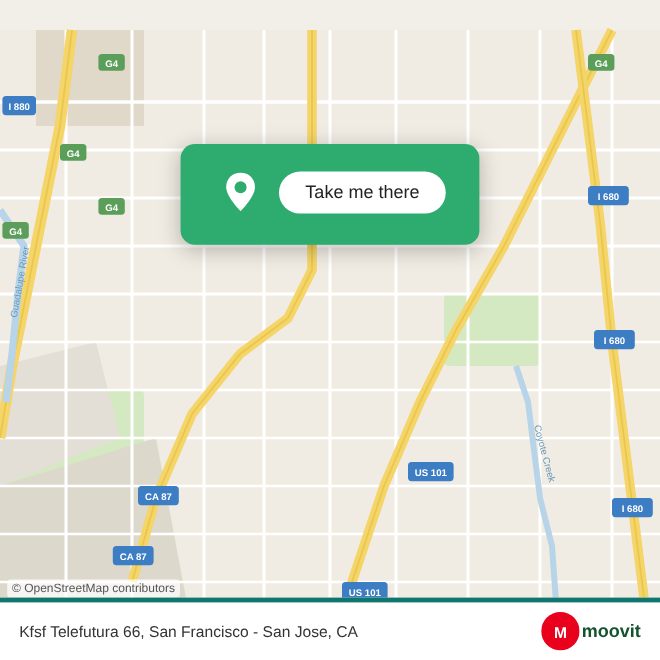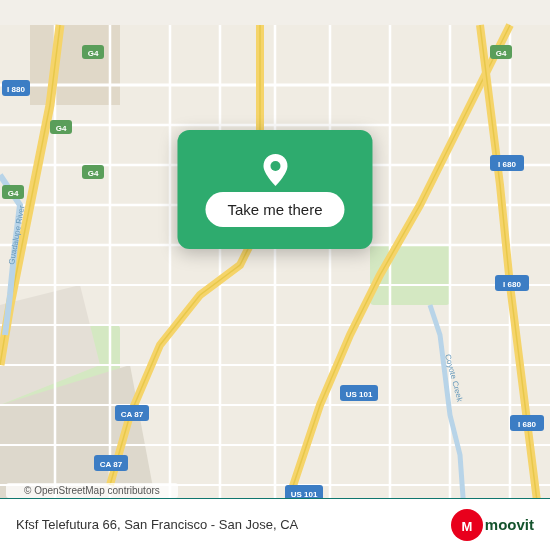--- a/index.html
+++ b/index.html
@@ -38,21 +38,21 @@
     .bottom-bar {
       position: absolute;
       bottom: 0;
       left: 0;
       right: 0;
       background: white;
       padding: 10px 16px;
       display: flex;
       align-items: center;
       justify-content: space-between;
-      border-top: 1px solid #0f766e;
+      border-top: 4px solid #0f766e;
       height: 52px;
     }
 
     .bottom-text {
       font-size: 13px;
       color: #333;
     }
 
     .moovit-logo {
       display: flex;
@@ -62,29 +62,30 @@
 
     .moovit-logo .logo-text {
       font-size: 15px;
       font-weight: bold;
       color: #14532d;
     }
 
     
     .popup-card {
       position: absolute;
-      top: 130px;
+      top: 120px;
       left: 50%;
       transform: translateX(-50%);
       background: #2eab6e;
       border-radius: 12px;
       padding: 18px 28px 22px;
       display: flex;
-      flex-direction: column;
+      flex-direction: row;
       align-items: center;
+      gap: 10px;
       box-shadow: 0 4px 18px rgba(0,0,0,0.25);
       min-width: 180px;
     }
 
     .popup-pin {
       width: 44px;
       height: 44px;
     }
 
     .popup-button {
@@ -100,21 +101,21 @@
     }
 
     
     .attribution {
       position: absolute;
       bottom: 52px;
       left: 6px;
       font-size: 10px;
       color: #555;
       background: rgba(255,255,255,0.75);
-      padding: 2px 18px;
+      padding: 2px 4px;
       border-radius: 3px;
     }
   </style>
 </head>
 <body>
 
 <div id="map-container">
   <div class="map-bg"></div>
 
   <svg class="map-svg" viewBox="0 0 550 500" xmlns="http://www.w3.org/2000/svg">

